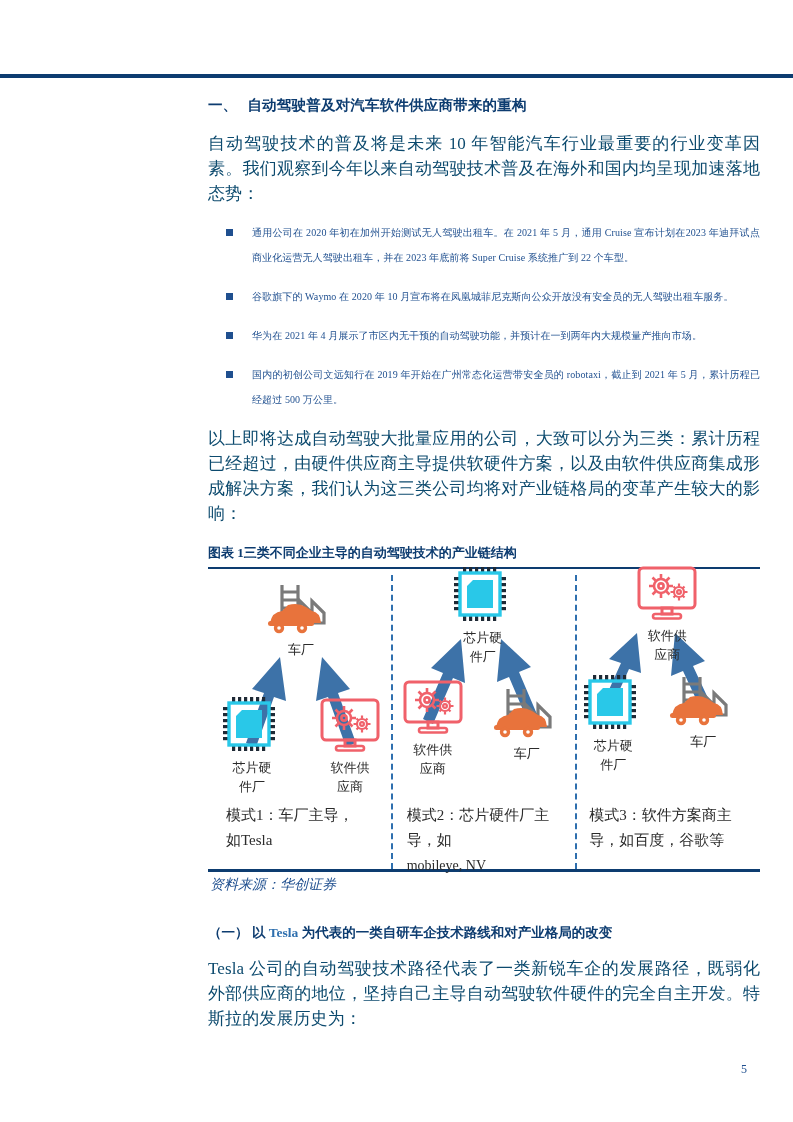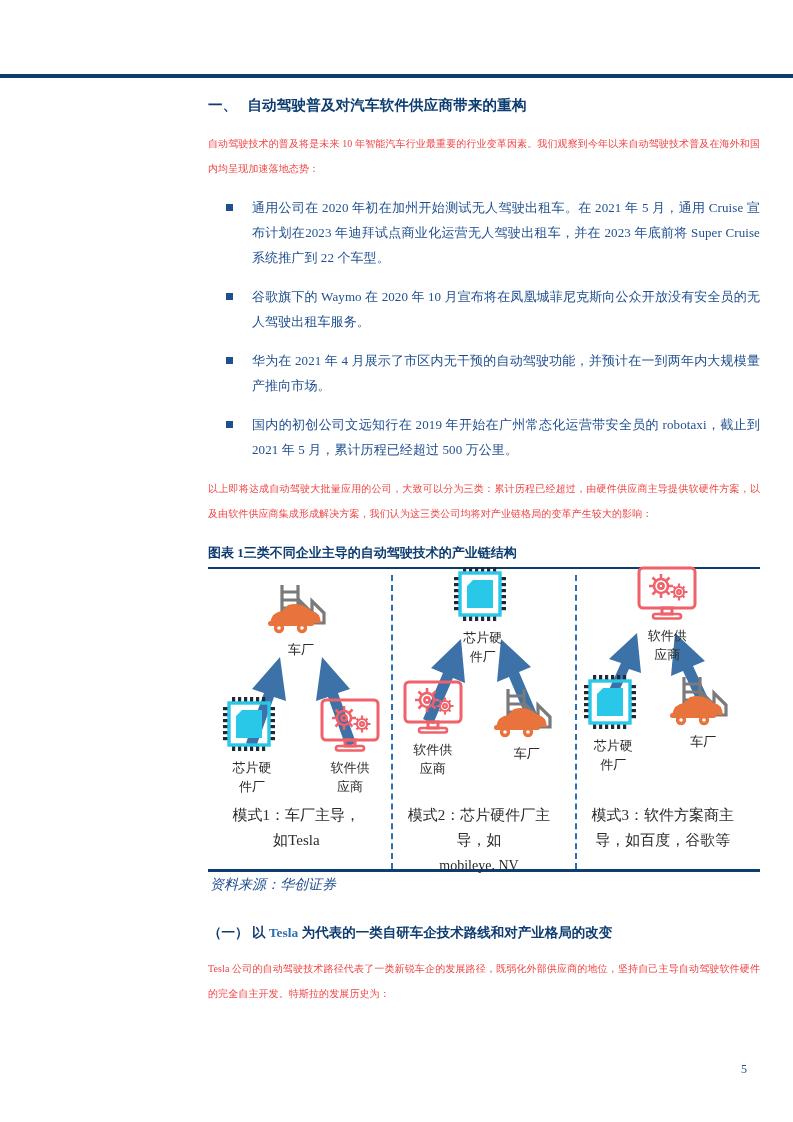--- a/index.html
+++ b/index.html
@@ -15,28 +15,28 @@
 
   .content{position:absolute;left:208px;top:96px;width:552px;}
 
   h1.sect{
     font-size:14.5px;font-weight:bold;color:#0d3c70;margin:0 0 16px 0;
     letter-spacing:.2px;line-height:1.3;
   }
   h1.sect .num{margin-right:10px;}
 
   p.body{
-    font-size:10px;line-height:25px;margin:0 0 14px 0;color:#ef4444;
+    font-size:17px;line-height:25px;margin:0 0 14px 0;color:#0c4a6e;
     text-align:justify;letter-spacing:.1px;
   }
 
   ul.bullets{list-style:none;margin:0 0 12px 0;padding:0;}
   ul.bullets li{
     position:relative;padding-left:44px;margin:0 0 14px 0;
-    font-size:13px;line-height:25px;color:#1f4f8f;text-align:justify;
+    font-size:10px;line-height:25px;color:#1f4f8f;text-align:justify;
     letter-spacing:.1px;
   }
   ul.bullets li .sq{
     position:absolute;left:18px;top:9px;width:7px;height:7px;background:#1f4f8f;
   }
 
   
   .fig{margin:18px 0 0 0;}
   .fig-title{
     font-size:13px;font-weight:bold;color:#0d3c70;margin:0 0 5px 0;
@@ -57,21 +57,21 @@
   .node{position:absolute;text-align:center;width:92px;}
   .node .icon{height:62px;display:flex;align-items:flex-end;justify-content:center;}
   .node .cap{
     font-size:13px;line-height:19px;color:#2b2b2b;margin-top:3px;
     font-family:"Liberation Serif","DejaVu Serif",serif;
   }
 
   .caption{
     position:absolute;left:0;right:16px;top:228px;
     font-size:15px;line-height:25px;color:#2b2b2b;
-    text-align:center;padding-left:18px;padding-right:8px;
+    text-align:left;padding-left:18px;padding-right:8px;
   }
   .caption.p2{padding-left:14px;}
   .caption.p3{padding-left:12px;}
   .mono{font-family:Liberation Serif, serif;font-size:14px;}
 
   .src{
     font-size:14px;color:#1f4f8f;font-style:italic;margin:4px 0 0 2px;
     font-family:"Liberation Serif","DejaVu Serif",serif;
   }
 

